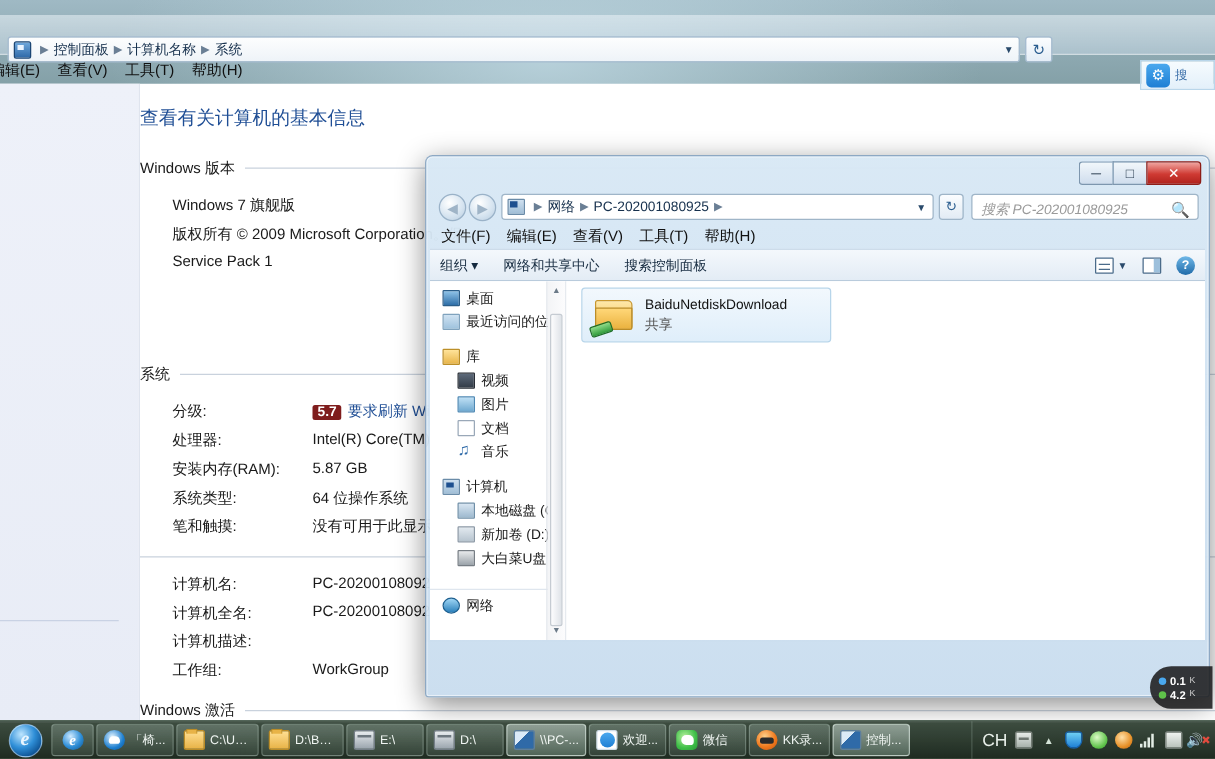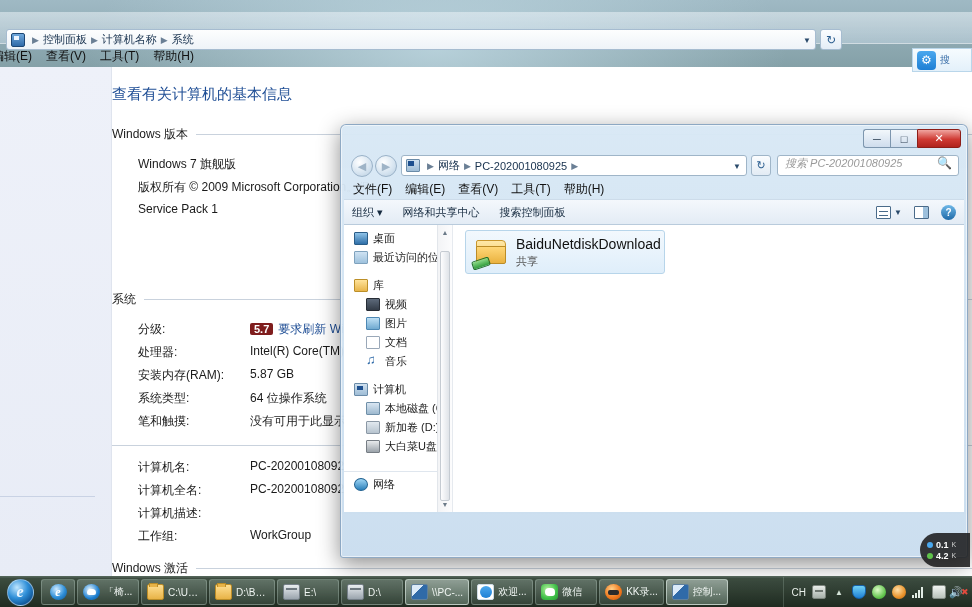--- a/index.html
+++ b/index.html
@@ -153,21 +153,21 @@
   .ex-addr-caret{position:absolute;right:5px;top:50%;transform:translateY(-50%);font-size:8px;color:#2a4a6b;}
   .ex-refresh{
     position:absolute;left:410px;top:30px;width:20px;height:21px;
     border:1px solid #9fb5c8;border-radius:3px;
     background:linear-gradient(180deg,#fbfdff,#e2ebf4);
     display:flex;align-items:center;justify-content:center;font-size:11px;color:#2a5d8f;
   }
   .ex-search{
     position:absolute;left:436px;top:30px;width:182px;height:21px;
     background:#fff;border:1px solid #9fb5c8;border-radius:3px;
-    display:flex;align-items:flex-start;padding-left:7px;
+    display:flex;align-items:flex-end;padding-left:7px;
     font-size:11px;font-style:italic;color:#9a9a9a;
   }
   .ex-search .mag{margin-left:auto;margin-right:6px;font-style:normal;color:#4a6b8a;font-size:12px;}
 
   .ex-menubar{
     position:absolute;left:12px;top:56px;display:flex;gap:13px;
     font-size:12px;color:#111;
   }
   .ex-toolbar{
     position:absolute;left:3px;top:74px;right:3px;height:26px;
@@ -255,21 +255,21 @@
   .folder-shared .front{
     position:absolute;left:2px;top:9px;width:30px;height:18px;border-radius:1px 1px 2px 2px;
     background:linear-gradient(180deg,#ffd778,#eab23f);border:1px solid #bb8c27;
   }
   .folder-shared .plug{
     position:absolute;left:-2px;bottom:-1px;width:18px;height:9px;
     background:linear-gradient(180deg,#8fdc8a,#2f9b3a);border:1px solid #1f6f28;border-radius:2px;
     transform:rotate(-18deg);
   }
   .file-text{display:flex;flex-direction:column;gap:2px;}
-  .file-name{font-size:14px;color:#111;}
+  .file-name{font-size:11px;color:#111;}
   .file-sub{font-size:11px;color:#555;}
 
   .ex-status{
     position:absolute;left:3px;bottom:3px;right:3px;height:42px;
     background:linear-gradient(180deg,#f0f4f9,#e2e9f1);
     border-top:1px solid #c7d4e1;
     display:flex;align-items:center;gap:12px;padding-left:14px;
   }
   .st-pcicon{width:32px;height:28px;position:relative;flex:0 0 auto;}
   .st-pcicon .mon{
@@ -368,21 +368,21 @@
     background:radial-gradient(circle at 40% 32%,#ffd08a,#f07b1f 55%,#c6500a);
     border-radius:50%;display:flex;align-items:center;justify-content:center;
   }
   .ti-kk::after{content:"";width:11px;height:5px;background:#2b2b2b;border-radius:2px;}
 
   .tb-tray{
     display:flex;align-items:center;gap:6px;height:31px;
     padding:0 6px 0 8px;flex:0 0 auto;
     border-left:1px solid rgba(190,215,200,.22);
   }
-  .tray-txt{font-size:10px;color:#e8efe9;}
+  .tray-txt{font-size:14px;color:#e8efe9;}
   .tray-ico{width:14px;height:14px;position:relative;flex:0 0 auto;}
   .tri-kbd{background:linear-gradient(180deg,#e8ece9,#a6b0a9);border:1px solid #7d857e;border-radius:2px;}
   .tri-kbd::after{content:"";position:absolute;left:2px;top:4px;right:2px;height:2px;background:#6d756f;}
   .tri-up{color:#d5e3d8;font-size:8px;display:flex;align-items:center;justify-content:center;}
   .tri-shield{
     background:linear-gradient(180deg,#6fd0f5,#1e7fd4);
     border-radius:3px 3px 7px 7px;border:1px solid #1660a8;
   }
   .tri-green{background:radial-gradient(circle at 40% 35%,#ddfbc8,#5fc24a 65%,#3a9a31);border-radius:50%;}
   .tri-qq{background:radial-gradient(circle at 40% 35%,#ffe0a8,#e8922a 60%,#b85f12);border-radius:50%;}

